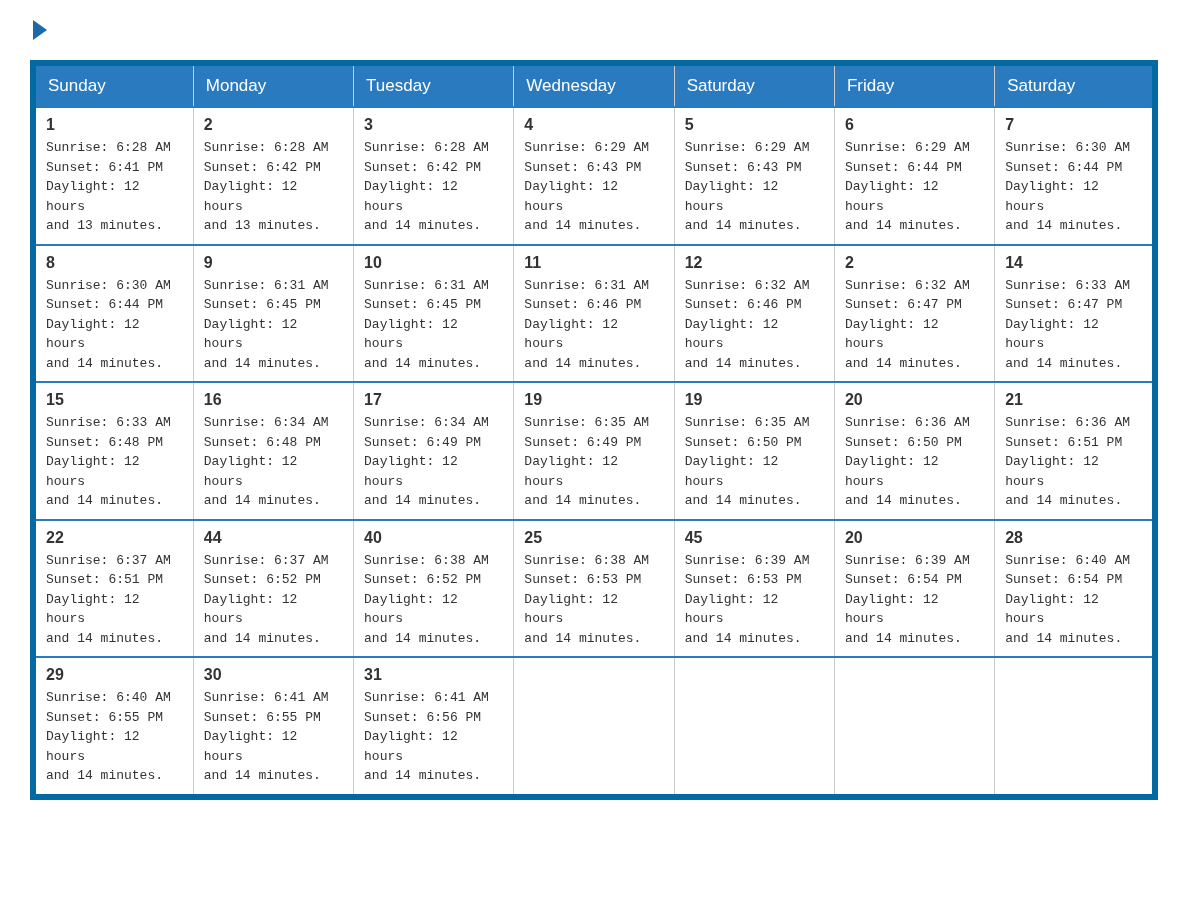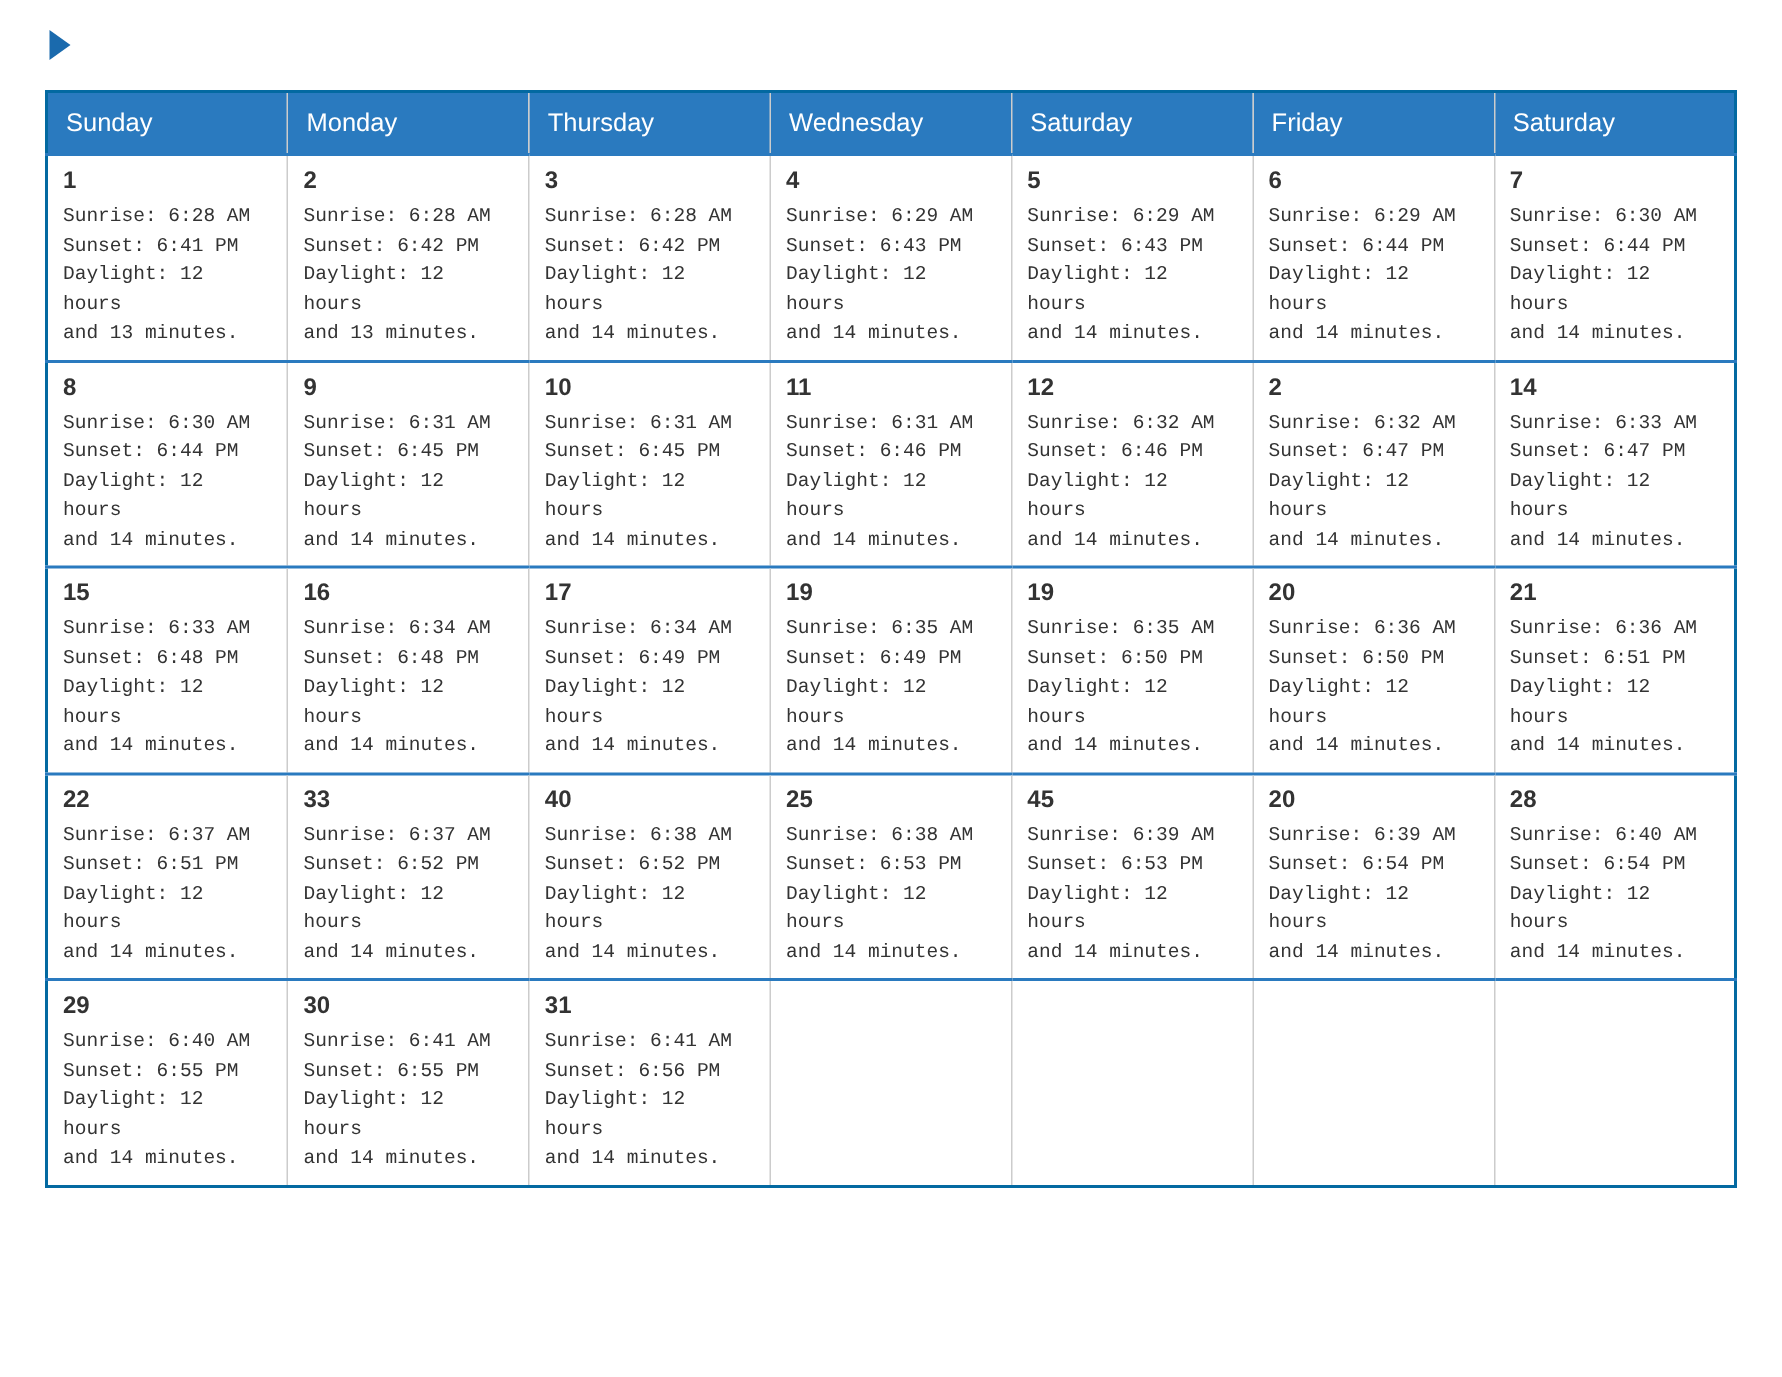--- a/index.html
+++ b/index.html
@@ -57,21 +57,21 @@
       color: #1a1a2e;
     }
     .subtitle {
       font-size: 22px;
       color: #444444;
       margin-top: 4px;
     }
     .calendar {
       width: 100%;
       border-collapse: collapse;
-      border: 2px solid #0369a1;
+      border: 6px solid #0369a1;
     }
     .calendar th {
       background-color: #2a7abf;
       color: #ffffff;
       padding: 10px 12px;
       text-align: left;
       font-size: 17px;
       font-weight: normal;
       border: 1px solid #cccccc;
     }
@@ -122,21 +122,21 @@
     <div class="page-title"></div>
     <div class="subtitle"></div>
   </div>
 </div>
 
 <table class="calendar">
   <thead>
     <tr>
     <th>Sunday</th>
         <th>Monday</th>
-        <th>Thursday</th>
+        <th>Tuesday</th>
         <th>Wednesday</th>
         <th>Saturday</th>
         <th>Friday</th>
         <th>Saturday</th>
       </tr>
   </thead>
   <tbody id="calendar-body">
   <tr class="week-row">
         <td>
           <span class="day-number">1</span>
@@ -226,21 +226,21 @@
           <span class="day-number">21</span>
           <div class="day-info">Sunrise: 6:36 AM<br>Sunset: 6:51 PM<br>Daylight: 12 hours<br>and 14 minutes.</div>
         </td>
       </tr>
       <tr class="week-row">
         <td>
           <span class="day-number">22</span>
           <div class="day-info">Sunrise: 6:37 AM<br>Sunset: 6:51 PM<br>Daylight: 12 hours<br>and 14 minutes.</div>
         </td>
         <td>
-          <span class="day-number">33</span>
+          <span class="day-number">44</span>
           <div class="day-info">Sunrise: 6:37 AM<br>Sunset: 6:52 PM<br>Daylight: 12 hours<br>and 14 minutes.</div>
         </td>
         <td>
           <span class="day-number">40</span>
           <div class="day-info">Sunrise: 6:38 AM<br>Sunset: 6:52 PM<br>Daylight: 12 hours<br>and 14 minutes.</div>
         </td>
         <td>
           <span class="day-number">25</span>
           <div class="day-info">Sunrise: 6:38 AM<br>Sunset: 6:53 PM<br>Daylight: 12 hours<br>and 14 minutes.</div>
         </td>

